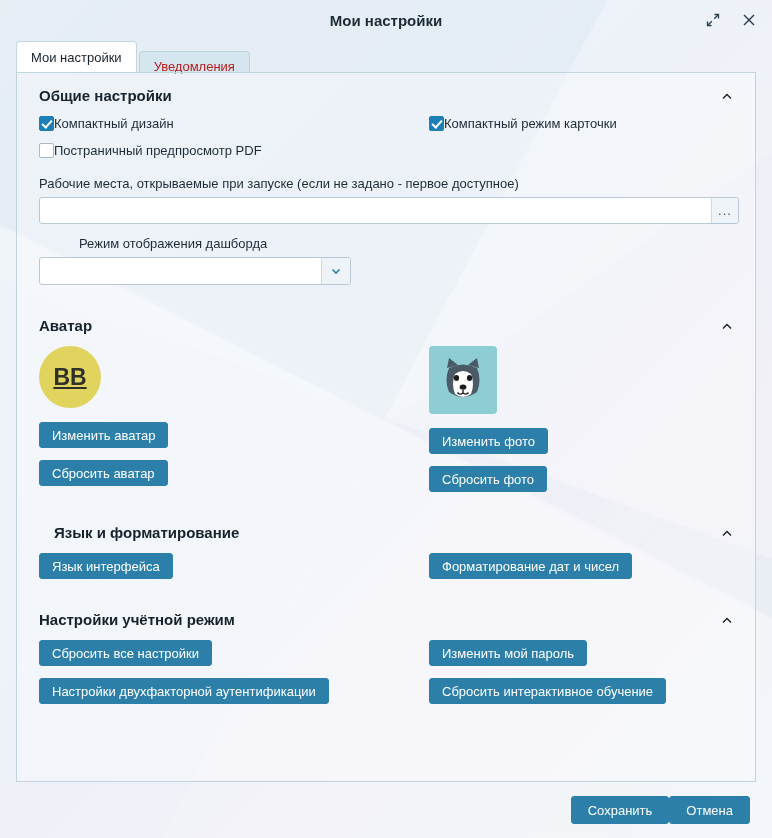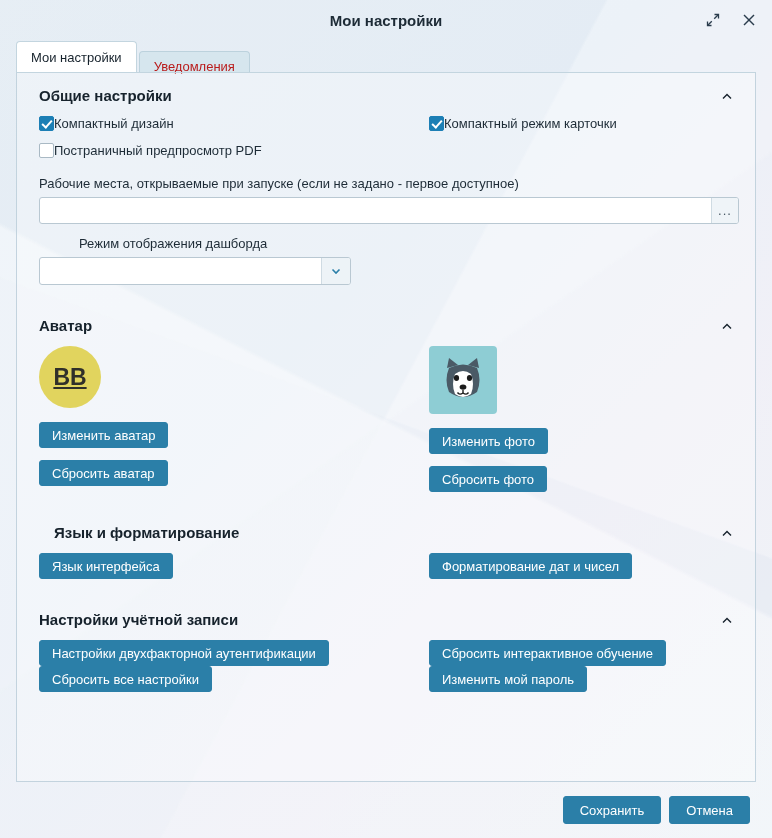--- a/index.html
+++ b/index.html
@@ -283,21 +283,21 @@
     overflow: hidden;
   }
   .sec-gap { height: 18px; }
   .footer {
     position: relative;
     height: 56px;
     flex: 0 0 56px;
     display: flex;
     align-items: center;
     justify-content: flex-end;
-    gap: 8px;
+    gap: 0;
     padding: 0 22px;
   }
   .footer .btn { height: 28px; padding: 0 16px; }
 </style>
 </head>
 <body>
 
 <div class="window">
 
   <div class="titlebar">
@@ -441,41 +441,41 @@
           <div class="btn">Язык интерфейса</div>
         </div>
         <div class="col-right">
           <div class="btn">Форматирование дат и чисел</div>
         </div>
       </div>
 
       <div class="sec-gap"></div>
 
       <div class="section-header" style="margin-top:14px;">
-        <span>Настройки учётной записи</span>
+        <span>Настройки учётной режим</span>
         <span class="chev">
           <svg width="12" height="12" viewBox="0 0 12 12" fill="none" stroke="#16222c" stroke-width="1.4">
               <path d="M2 7.5L6 3.5L10 7.5"></path>
             </svg>
         </span>
       </div>
+      <div class="row">
+        <div class="col-left">
+          <div class="btn">Сбросить все настройки</div>
+        </div>
+        <div class="col-right">
+          <div class="btn">Изменить мой пароль</div>
+        </div>
+      </div>
       <div class="row" style="margin-top:12px;">
         <div class="col-left">
           <div class="btn">Настройки двухфакторной аутентификации</div>
         </div>
         <div class="col-right">
           <div class="btn">Сбросить интерактивное обучение</div>
-        </div>
-      </div>
-      <div class="row">
-        <div class="col-left">
-          <div class="btn">Сбросить все настройки</div>
-        </div>
-        <div class="col-right">
-          <div class="btn">Изменить мой пароль</div>
         </div>
       </div>
 
     </div>
   </div>
 
   <div class="footer">
     <div class="btn">Сохранить</div>
     <div class="btn">Отмена</div>
   </div>

